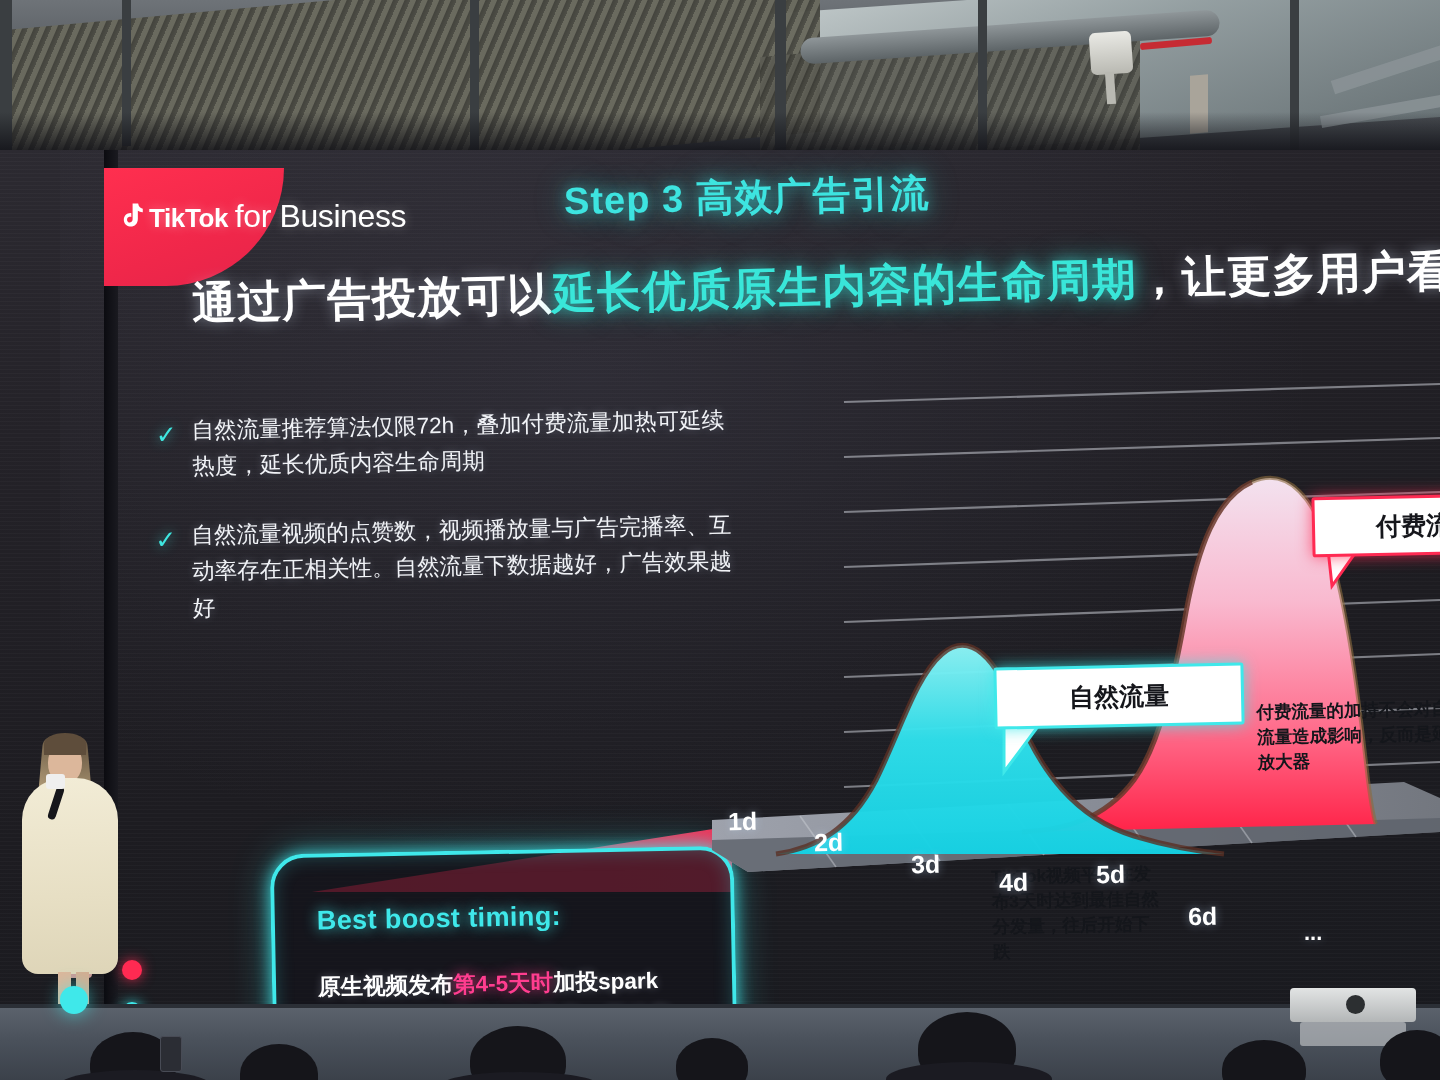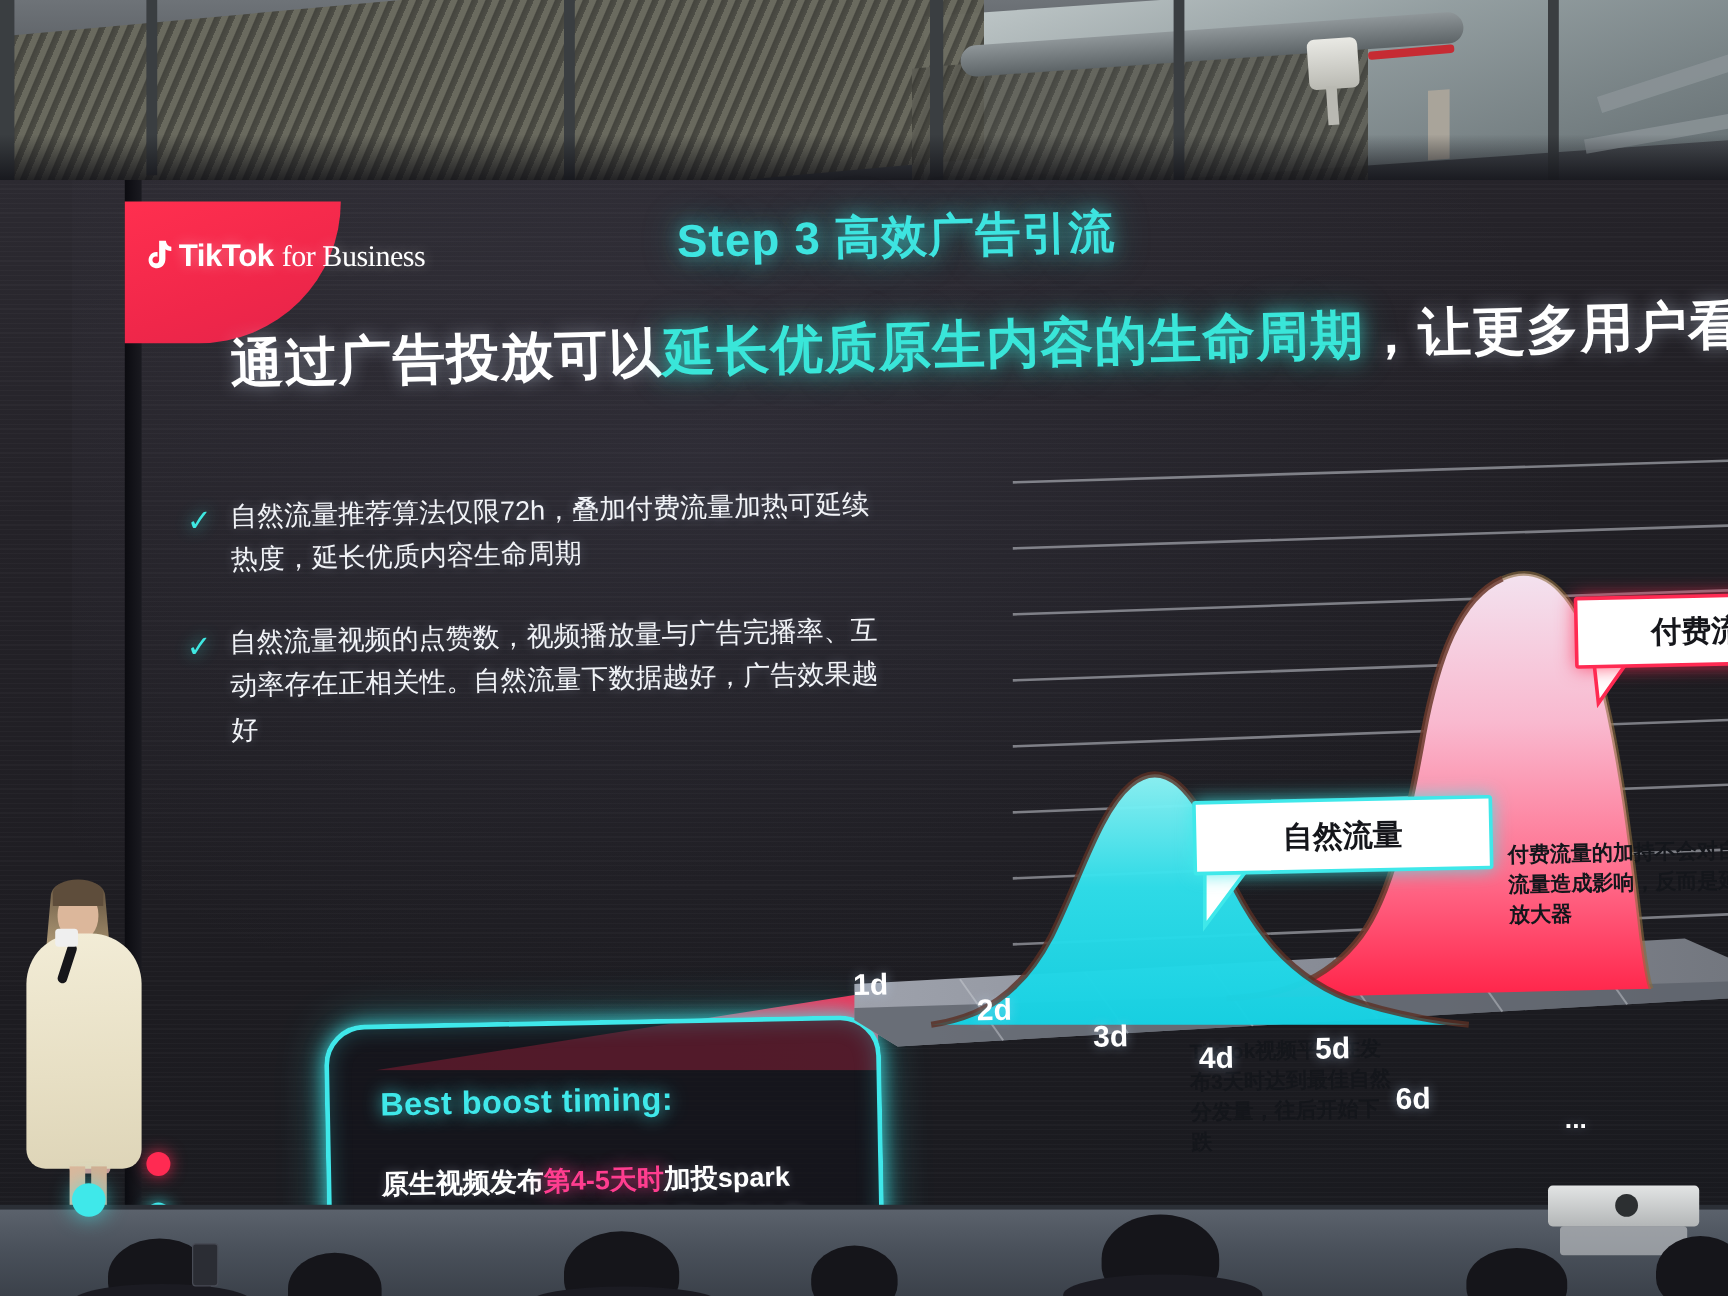--- a/index.html
+++ b/index.html
@@ -61,21 +61,21 @@
   
   .slide{position:absolute;left:104px;top:150px;width:1336px;height:880px;}
 
   .tiktok-badge{position:absolute;left:0px;top:18px;width:180px;height:118px;
     border-bottom-right-radius:120px;border-bottom-left-radius:0;
     background:linear-gradient(160deg,#ff2f4f 0%,#f0274a 60%,#e5234a 100%);}
   .logo-row{position:absolute;left:14px;top:48px;display:flex;align-items:center;gap:5px;}
   .note-ic{width:26px;height:30px;display:block;}
   .brandname{font-size:26px;font-weight:bold;color:#fff;letter-spacing:-.4px;
     text-shadow:0 0 11px rgba(255,255,255,.35);white-space:nowrap;}
-  .brandname .forb{font-weight:normal;font-size:25px;font-family:Liberation Serif, serif;}
+  .brandname .forb{font-weight:normal;font-size:32px;}
 
   .step-title{position:absolute;left:460px;top:22px;font-size:38px;font-weight:bold;
     color:#3de4e0;letter-spacing:1px;white-space:nowrap;
     text-shadow:0 0 16px rgba(61,228,224,.65),0 0 34px rgba(61,228,224,.35);
     transform:rotate(-1.3deg);}
 
   .headline{position:absolute;left:88px;top:108px;width:1260px;font-size:44px;font-weight:bold;
     color:#ffffff;letter-spacing:1px;white-space:nowrap;transform:rotate(-1.5deg);
     text-shadow:0 0 14px rgba(220,235,255,.45);}
   .headline .hl{color:#39e6d9;text-shadow:0 0 15px rgba(57,230,217,.75),0 0 30px rgba(57,230,217,.35);}
@@ -298,26 +298,26 @@
         <path d="M300 341 L300 392 L338 341 Z" fill="#ffffff" stroke="#3fe8ea" stroke-width="3"></path>
         <path d="M624 169 L628 206 L654 169 Z" fill="#ffffff" stroke="#ff2a52" stroke-width="3"></path>
       </svg>
 
       <div class="cb cb-organic">自然流量</div>
       <div class="cb cb-paid">付费流量</div>
 
       <div class="ann ann-paid">付费流量的加持不会对自然流量造成影响，反而是延长放大器</div>
       <div class="ann ann-org">TikTok视频平均在发布3天时达到最佳自然分发量，往后开始下跌</div>
 
-      <div class="xlab" style="left:7px;top:427px;transform:rotate(-1deg);">1d</div>
+      <div class="xlab" style="left:24px;top:427px;transform:rotate(-1deg);">1d</div>
       <div class="xlab" style="left:110px;top:448px;transform:rotate(-1deg);">2d</div>
       <div class="xlab" style="left:207px;top:470px;transform:rotate(-1deg);">3d</div>
       <div class="xlab" style="left:295px;top:488px;transform:rotate(-1deg);">4d</div>
       <div class="xlab" style="left:392px;top:480px;transform:rotate(-1deg);">5d</div>
-      <div class="xlab" style="left:459px;top:522px;transform:rotate(-1deg);">6d</div>
+      <div class="xlab" style="left:484px;top:522px;transform:rotate(-1deg);">6d</div>
       <div class="xlab" style="left:600px;top:540px;font-size:22px;">...</div>
     </div>
   </div>
 
   <div class="speaker">
     <div class="sp-hairL"></div>
     <div class="sp-hairR"></div>
     <div class="sp-head"></div>
     <div class="sp-hairTop"></div>
     <div class="sp-shirt"></div>

